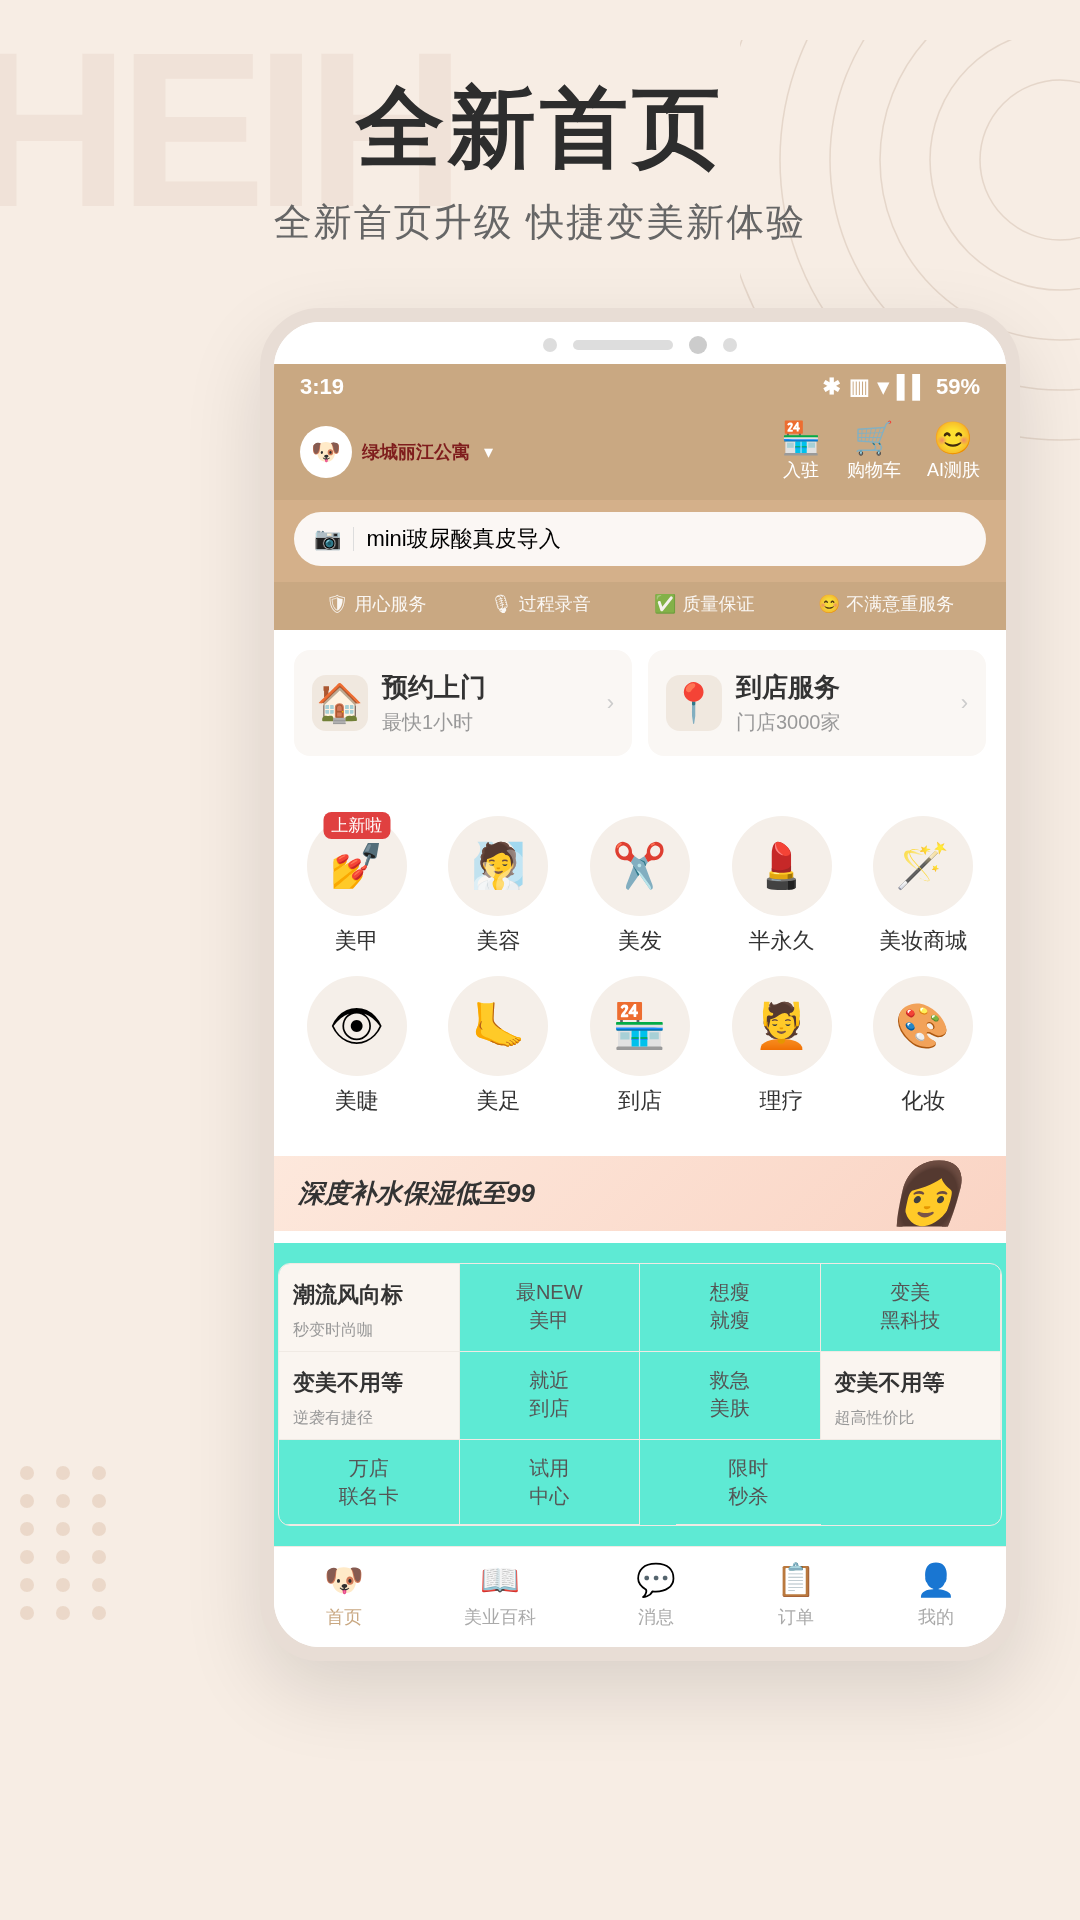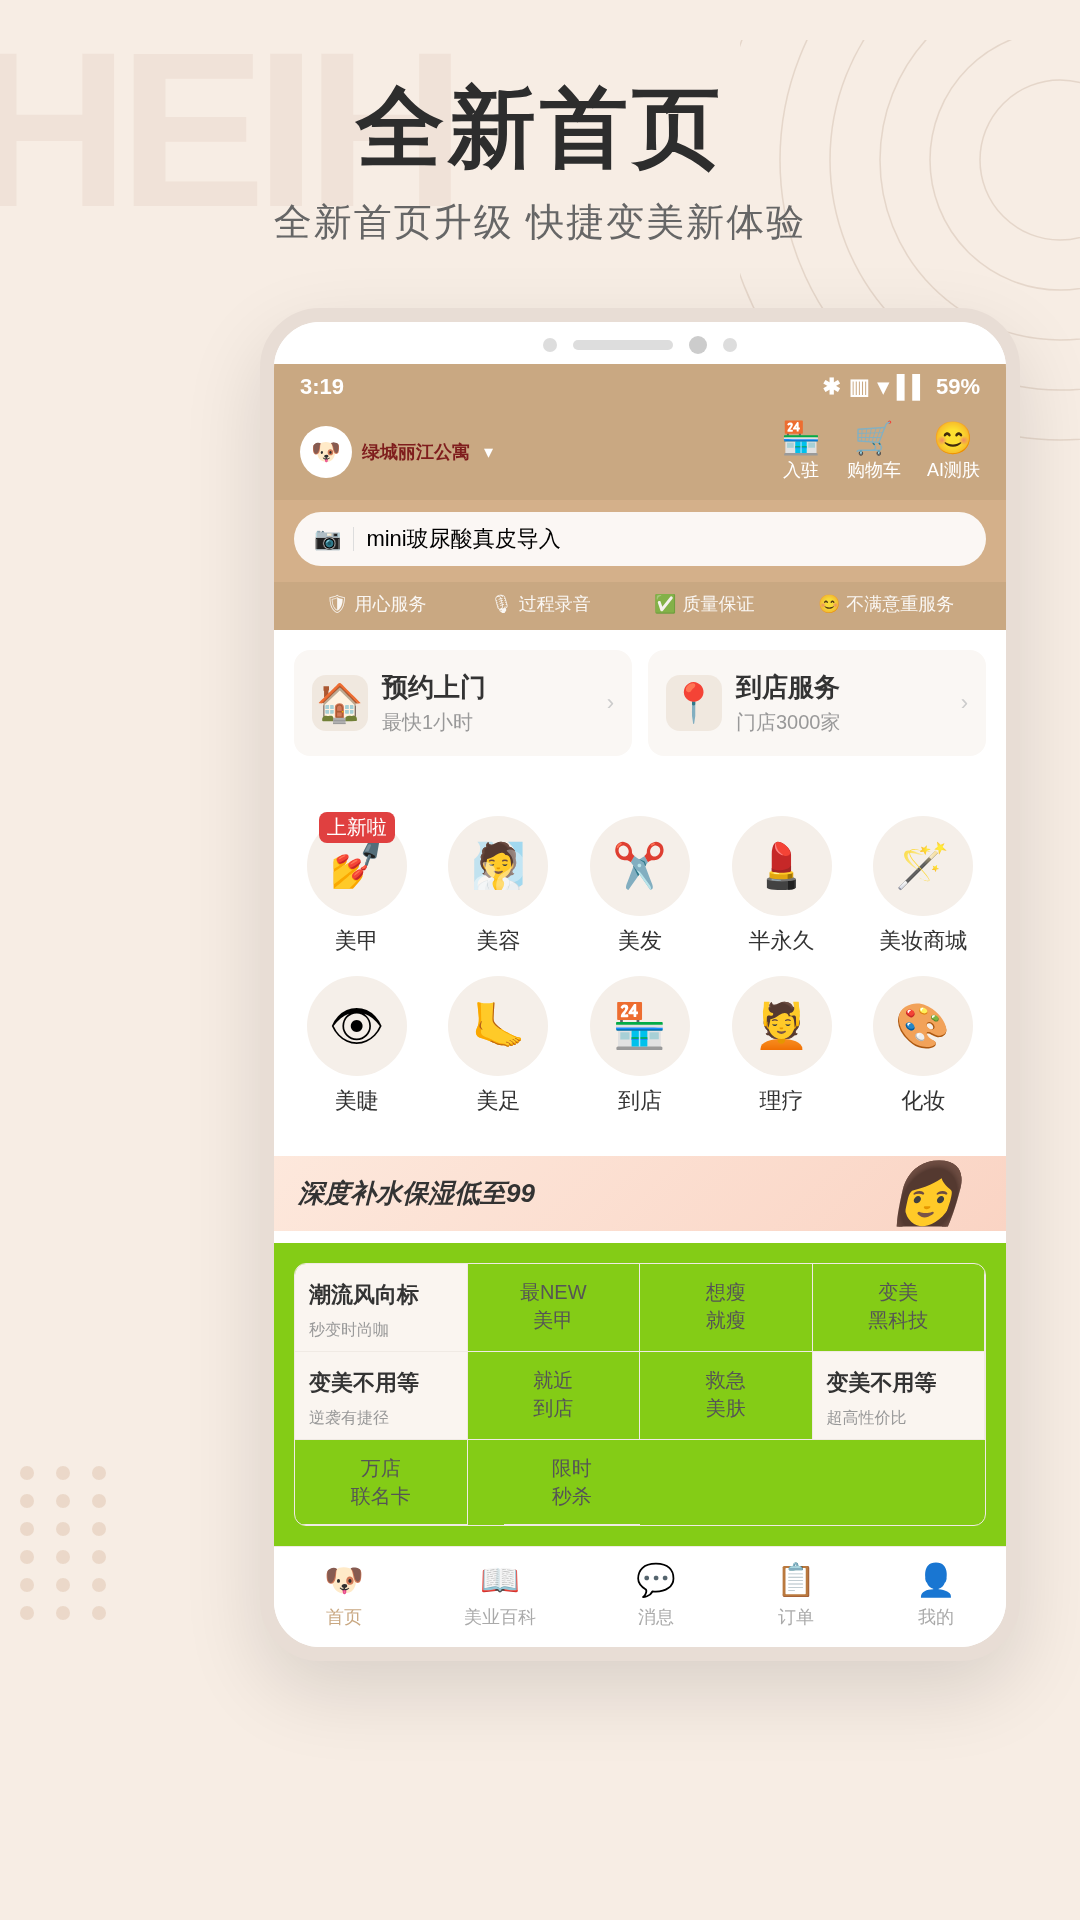--- a/index.html
+++ b/index.html
@@ -293,21 +293,21 @@
       justify-content: center;
       position: relative;
       font-size: 44px;
     }
     .new-badge {
       position: absolute;
       top: -4px; left: 50%;
       transform: translateX(-50%);
       background: #e04040;
       color: #fff;
-      font-size: 20px;
+      font-size: 17px;
       padding: 2px 8px;
       border-radius: 8px;
       white-space: nowrap;
     }
     .category-label {
       font-size: 22px;
       color: #333;
     }
 
     
@@ -334,23 +334,23 @@
       bottom: 0;
       width: 120px;
       display: flex;
       align-items: center;
       justify-content: center;
       font-size: 60px;
     }
 
     
     .nav-grid-section {
-      background: #84cc16;
+      background: #5eead4;
       margin-top: 12px;
-      padding: 20px 20px;
+      padding: 20px 4px;
     }
     .nav-grid {
       display: grid;
       grid-template-columns: 1fr 1fr 1fr 1fr;
       border: 1px solid #f0eae4;
       border-radius: 12px;
       overflow: hidden;
     }
     .nav-cell-header {
       background: #faf5f0;
@@ -632,20 +632,23 @@
         </div>
 
         <div class="nav-cell-header">
           <div class="main-text">变美不用等</div>
           <div class="sub-text">超高性价比</div>
         </div>
         <div class="nav-cell">
           <div class="cell-text">万店<br>联名卡</div>
         </div>
         <div class="nav-cell">
+          <div class="cell-text">试用<br>中心</div>
+        </div>
+        <div class="nav-cell">
           <div class="cell-text">限时<br>秒杀</div>
         </div>
       </div>
     </div>
 
     <div class="bottom-nav">
       <div class="bottom-nav-item">
         <span class="bottom-nav-icon active">🐶</span>
         <span class="bottom-nav-label active">首页</span>
       </div>

